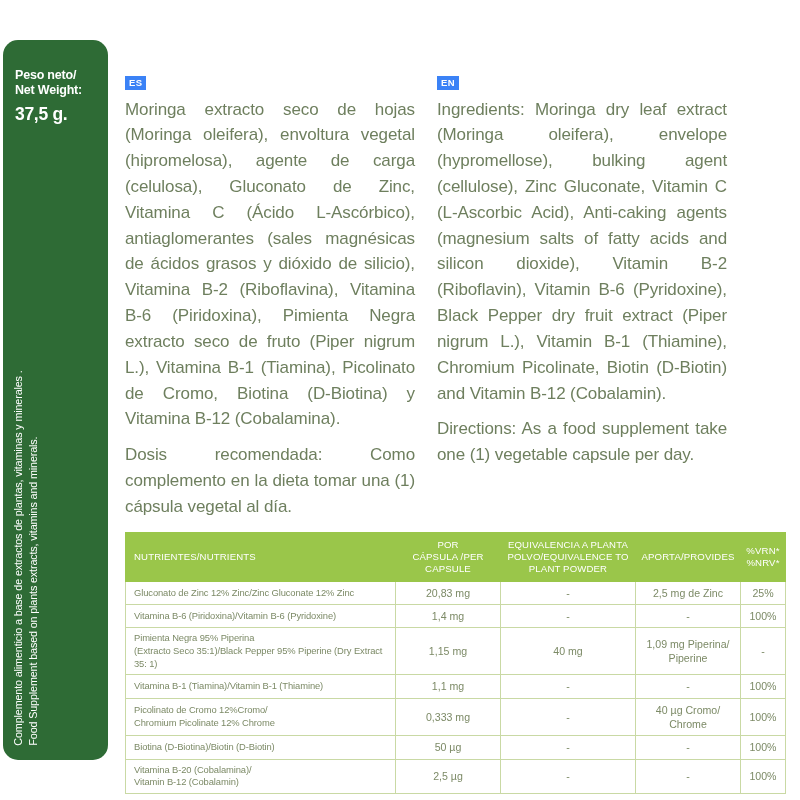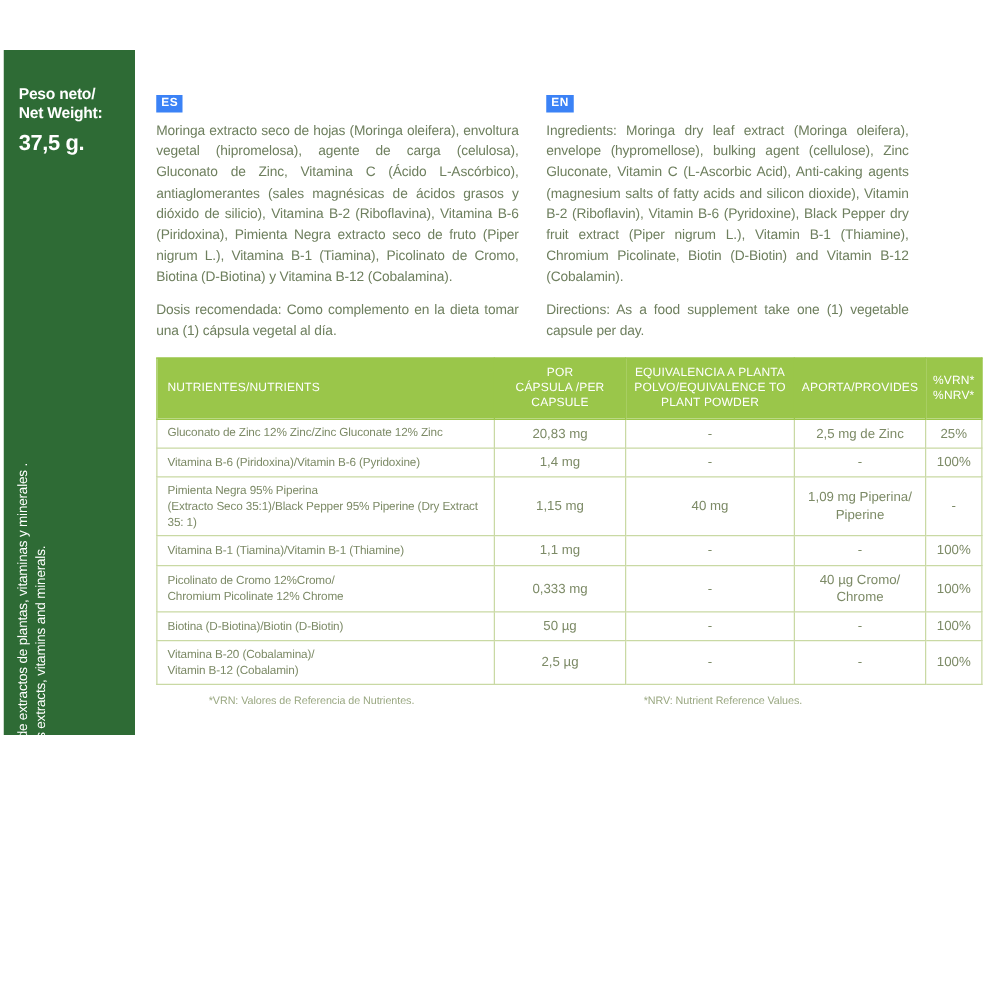--- a/index.html
+++ b/index.html
@@ -14,23 +14,24 @@
     font-family: "Liberation Sans", sans-serif;
     overflow: hidden;
   }
 
   
   #green-panel {
     position: absolute;
     left: 3px;
     top: 40px;
     width: 105px;
-    height: 548px;
+    height: 720px;
     background: #2e6b35;
     box-sizing: border-box;
+    border-radius: 15px;
   }
   #net-weight-block {
     position: absolute;
     left: 12px;
     top: 28px;
     width: 90px;
     color: #ffffff;
   }
   #net-weight-block .nw-label {
     font-size: 12.5px;
@@ -87,21 +88,21 @@
     color: #ffffff;
     font-size: 9.5px;
     font-weight: bold;
     letter-spacing: 0.4px;
     padding: 2px 4px 2px 4px;
     line-height: 1;
     margin-bottom: 7px;
   }
   .lang-body {
     color: #6e7f5e;
-    font-size: 11px;
+    font-size: 17px;
     line-height: 1.52;
     text-align: justify;
     letter-spacing: -0.1px;
   }
   .lang-body .para-gap { display: block; height: 10px; }
 
   
   #nutrition-table-wrap {
     margin-top: 12px;
     width: 660px;

